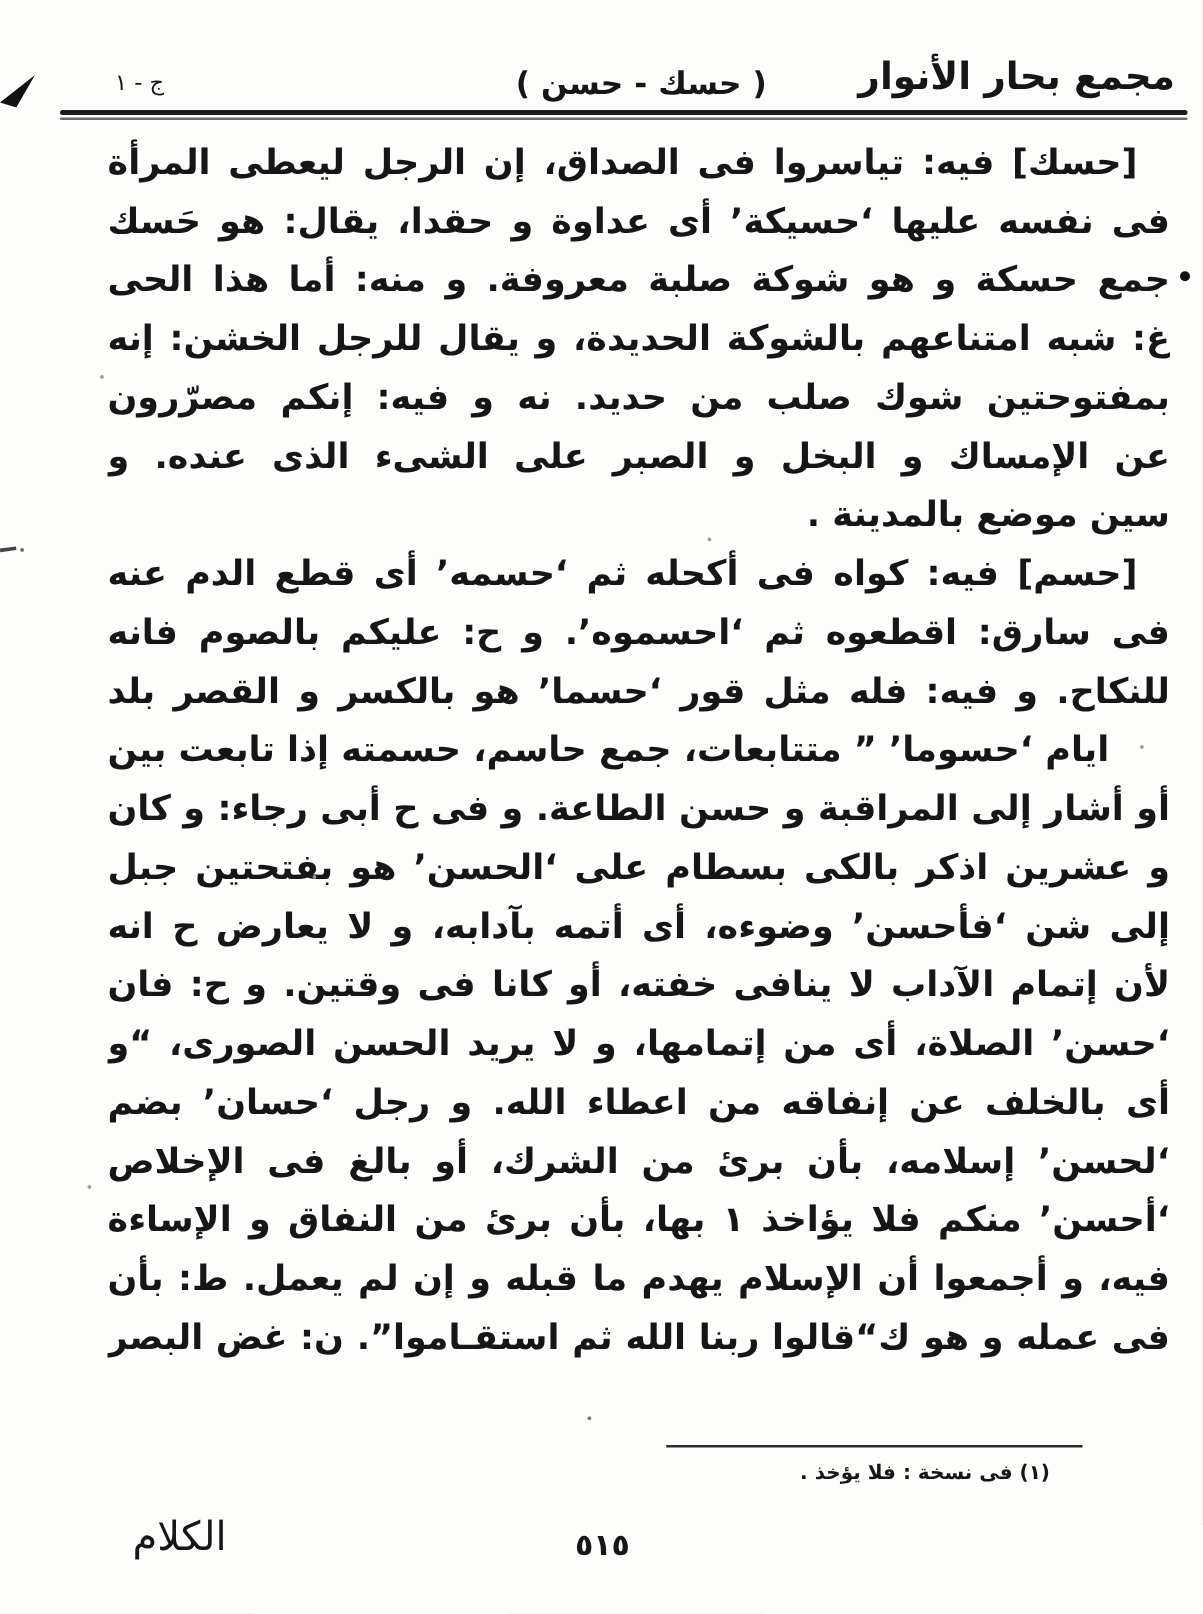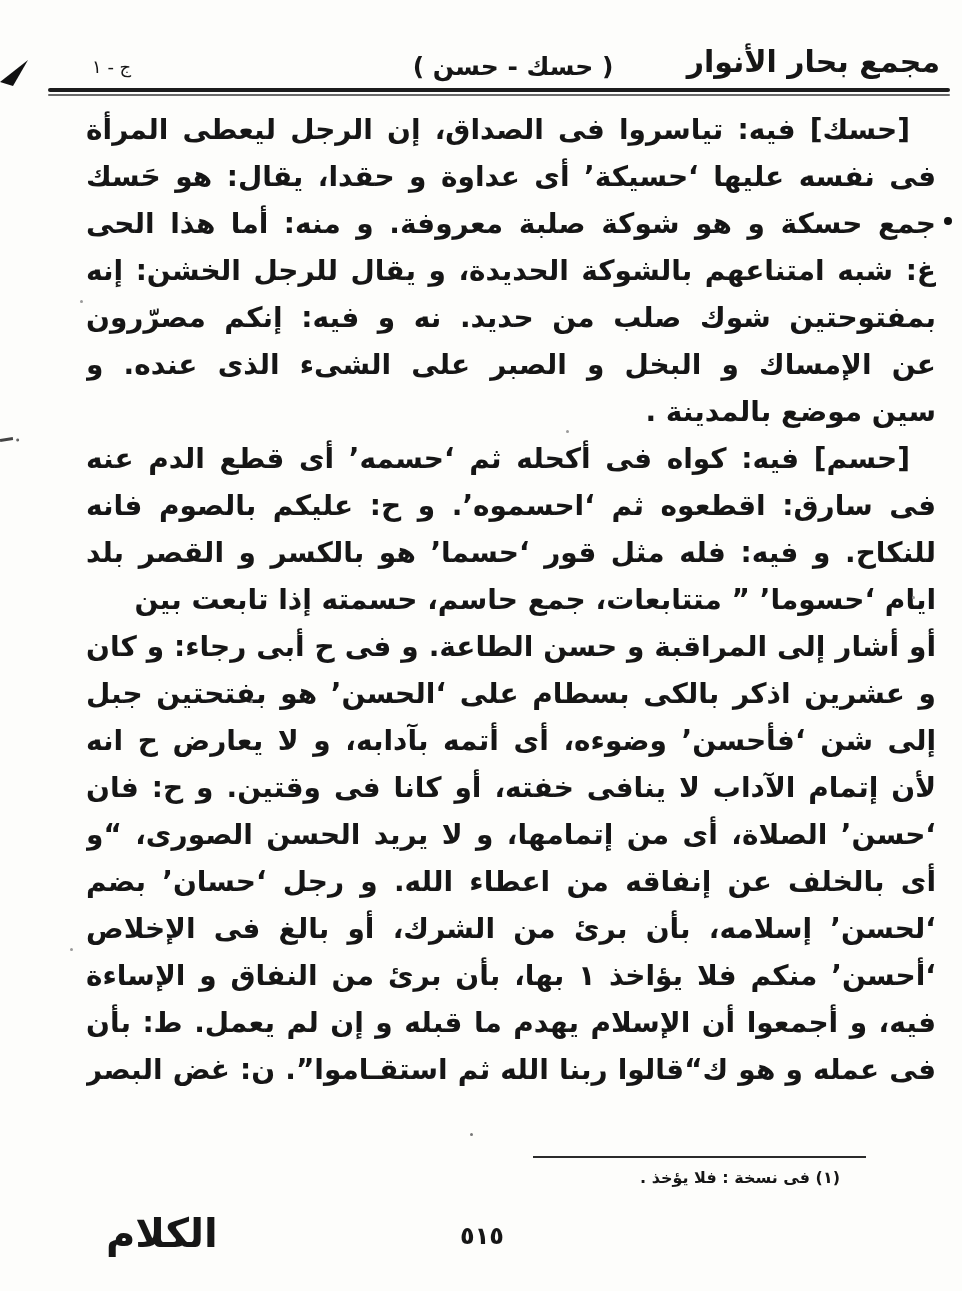--- a/index.html
+++ b/index.html
@@ -33,31 +33,31 @@
   .body-text{
     position:absolute;top:106px;right:26px;width:850px;
     direction:rtl;
     font-size:28px;font-weight:bold;
   }
   .line{
     height:47px;line-height:47px;overflow:hidden;
     text-align:justify;text-align-last:justify;
     white-space:normal;
   }
-  .line.noju{text-align:right;text-align-last:right;}
+  .line.noju{text-align:left;text-align-last:right;}
   .line.indent{text-indent:26px;}
   
   .fn-rule{position:absolute;top:1156px;left:533px;width:333px;height:2px;background:#2b2b2b;}
   .fn-text{
     position:absolute;top:1168px;right:122px;
     direction:rtl;font-size:16px;font-weight:bold;
   }
   .catchword{
     position:absolute;top:1210px;left:106px;
-    direction:rtl;font-size:40px;font-weight:bold;
+    direction:rtl;font-size:32px;font-weight:normal;
   }
   .pagenum{
     position:absolute;top:1222px;left:460px;
     direction:rtl;font-size:24px;font-weight:bold;letter-spacing:2px;
   }
   
   .mark-arrow{position:absolute;top:58px;left:0px;}
   .mark-dot-right{position:absolute;top:217px;left:944px;width:8px;height:8px;border-radius:50%;background:#111;}
   .mark-dash-left{position:absolute;top:438px;left:0px;width:13px;height:3px;background:#444;transform:rotate(-8deg);}
   .mark-dash-left::after{content:"";position:absolute;left:16px;top:2px;width:3px;height:3px;border-radius:50%;background:#666;}

